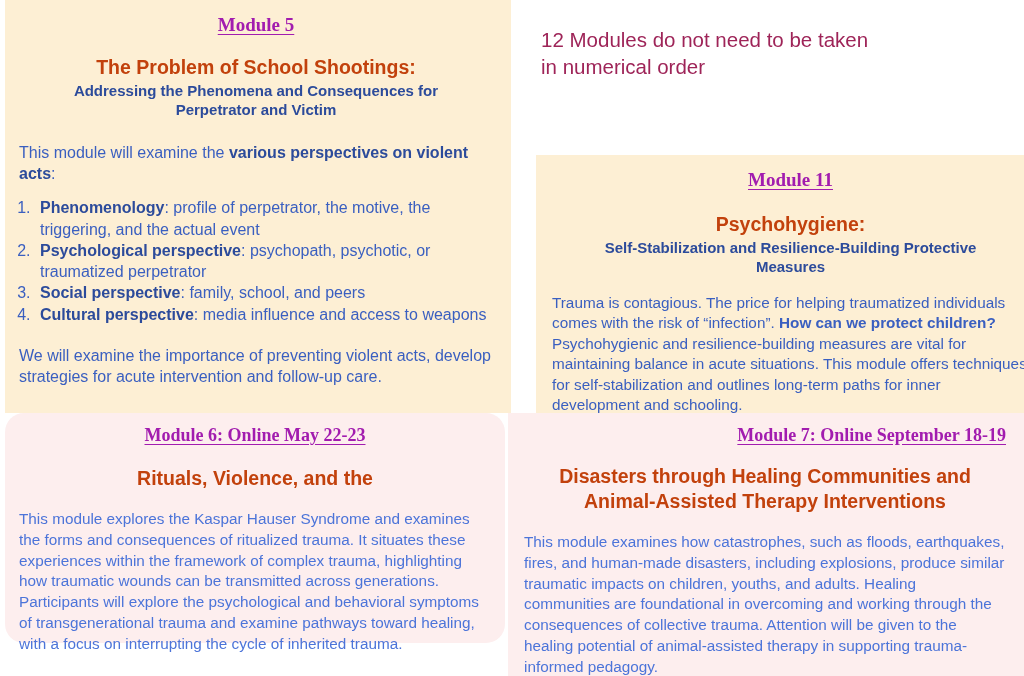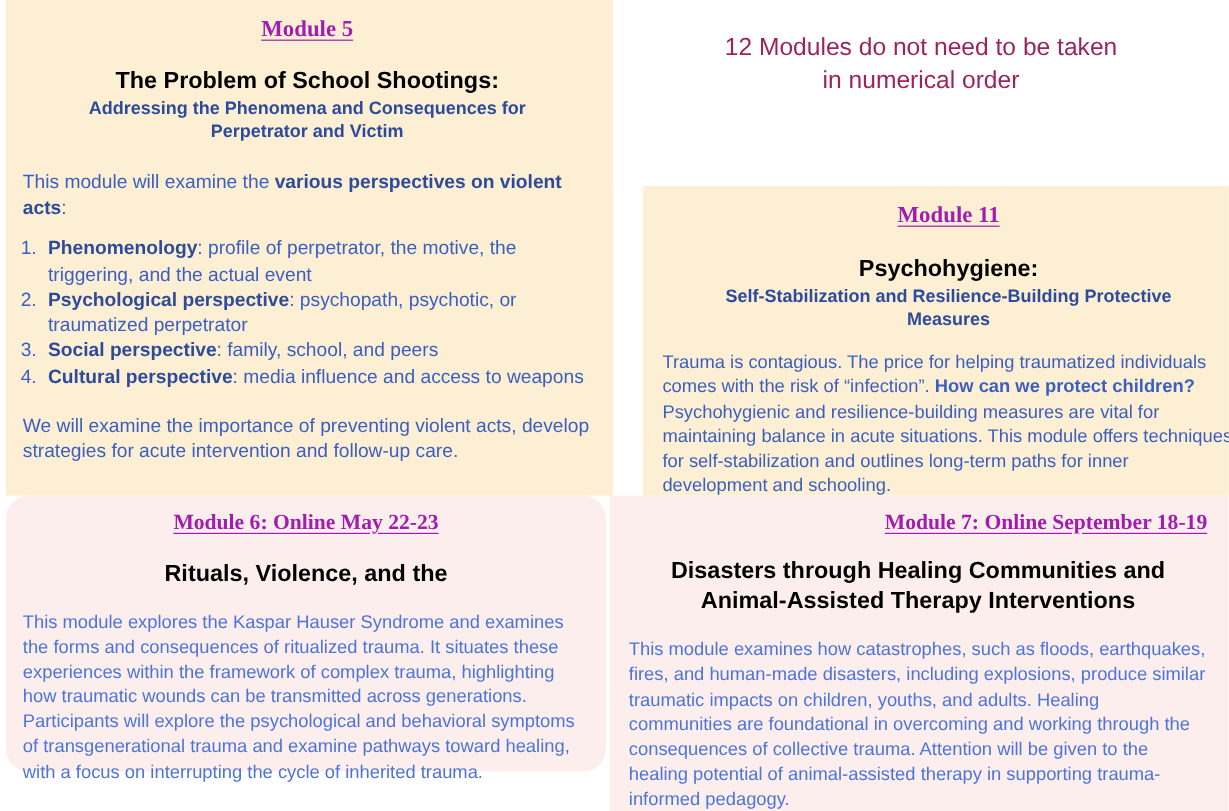--- a/index.html
+++ b/index.html
@@ -66,21 +66,21 @@
     text-decoration: underline;
     text-underline-offset: 3px;
     font-family: Liberation Serif, serif;
   }
   #m5-label  { font-size: 19px; }
   #m11-label { font-size: 19px; }
   #m6-label  { font-size: 18px; }
   #m7-label  { font-size: 18px; text-align: right; }
 
   .title-main {
-    color: #000000;
+    color: #c2410c;
     font-weight: bold;
     text-align: center;
   }
   .title-sub {
     color: #2c4b9b;
     font-weight: bold;
     text-align: center;
   }
 
   #m5-title-main  { font-size: 19.5px; margin-top: 20px; line-height: 1.2; }
@@ -116,21 +116,20 @@
     color: #3a5fc0;
     font-size: 16px;
     line-height: 1.33;
   }
   ol#m5-list li { padding-left: 5px; margin-bottom: 0px; }
   ol#m5-list li b { color: #2c4b9b; font-weight: bold; }
 
   #note-text {
     color: #9e2458;
     font-size: 20.5px;
-    text-align: center;
     line-height: 1.32;
   }
 
   .nowrap-br { display: block; }
 </style>
 </head>
 <body>
 
 <div id="slide">
 

